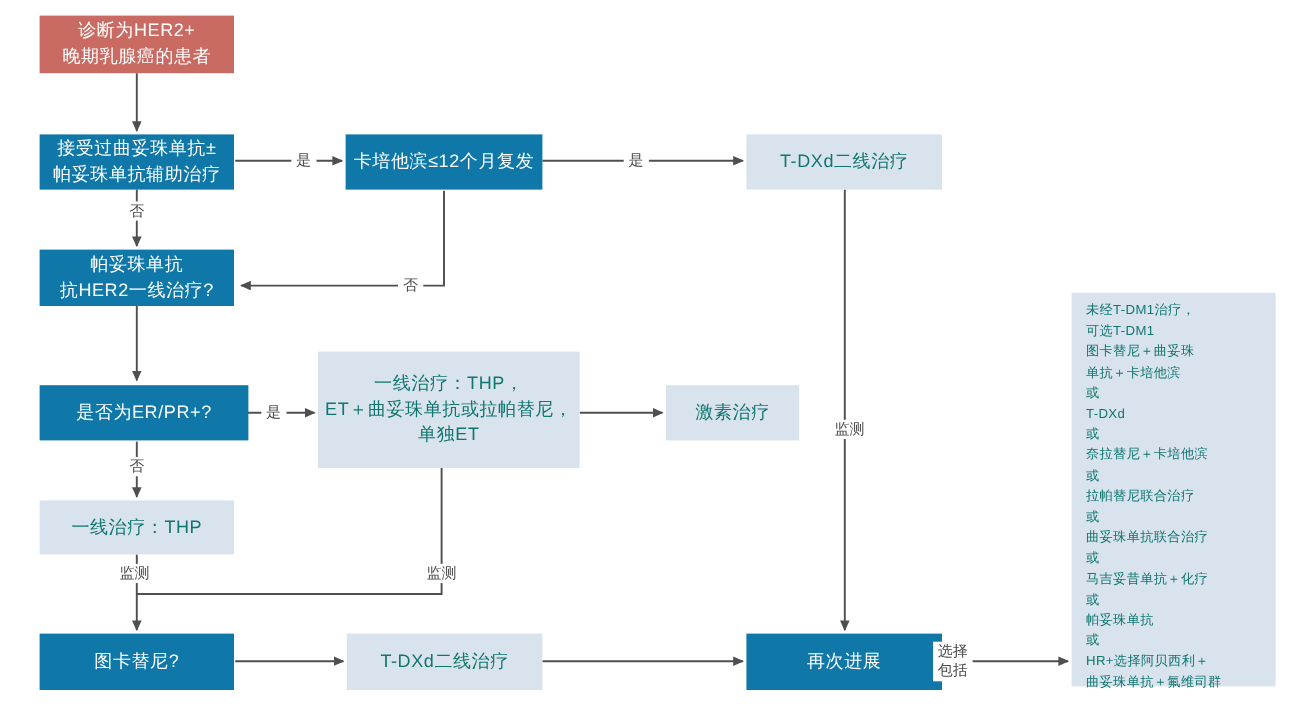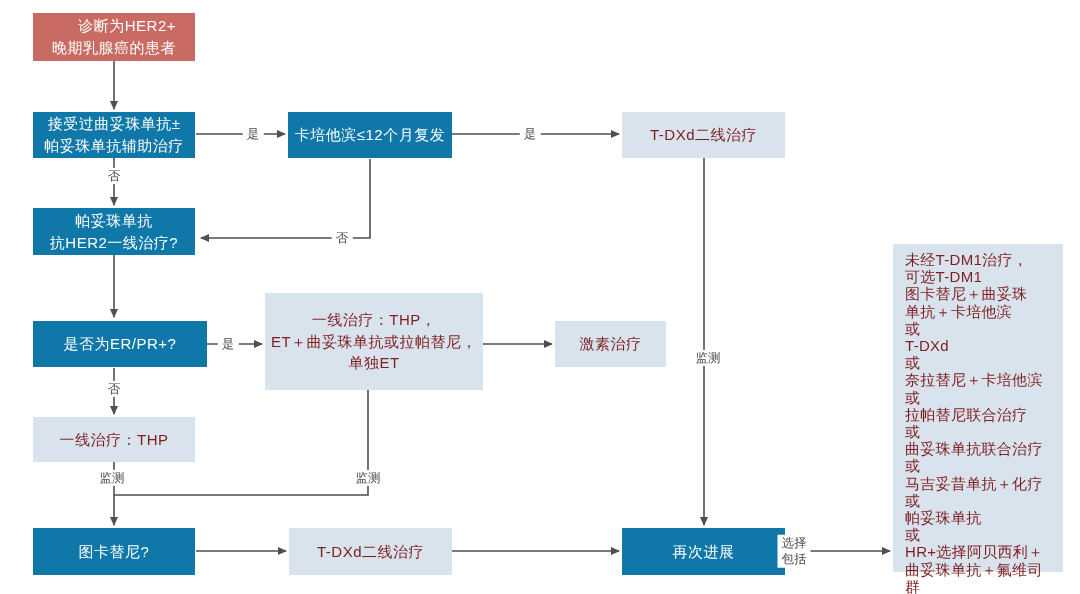--- a/index.html
+++ b/index.html
@@ -25,27 +25,27 @@
     position:absolute;
     box-sizing:border-box;
     display:flex;align-items:center;justify-content:center;
     text-align:center;
     white-space:pre-line;
     font-size:15px;
     line-height:1.45;
     letter-spacing:0.5px;
   }
   .node.blue{background:var(--primary-blue);color:#ffffff;}
-  .node.red{background:var(--red);color:#ffffff;text-align:right;}
-  .node.light{background:var(--light-blue);color:#7f1d1d;}
+  .node.red{background:var(--red);color:#ffffff;}
+  .node.light{background:var(--light-blue);color:#0f766e;}
   .node.options{
     align-items:flex-start;justify-content:flex-start;
     text-align:left;
     padding:7px 10px 6px 12px;
-    font-size:15px;
+    font-size:11px;
     line-height:17.2px;
     letter-spacing:0.3px;
   }
   .elabel{
     position:absolute;
     transform:translate(-50%,-50%);
     background:#ffffff;
     padding:0 4px;
     font-size:12.5px;
     color:var(--label-text);

